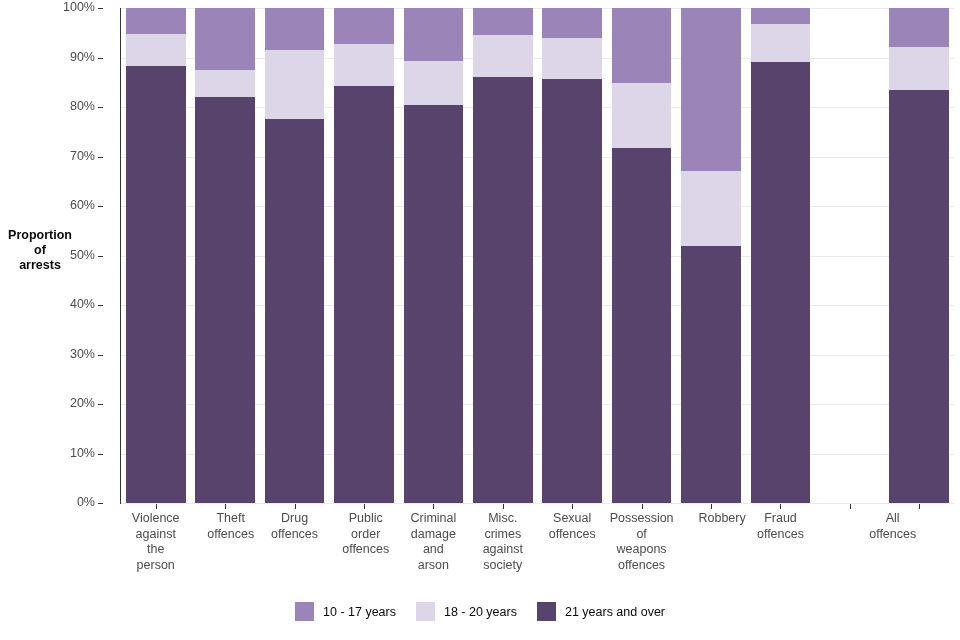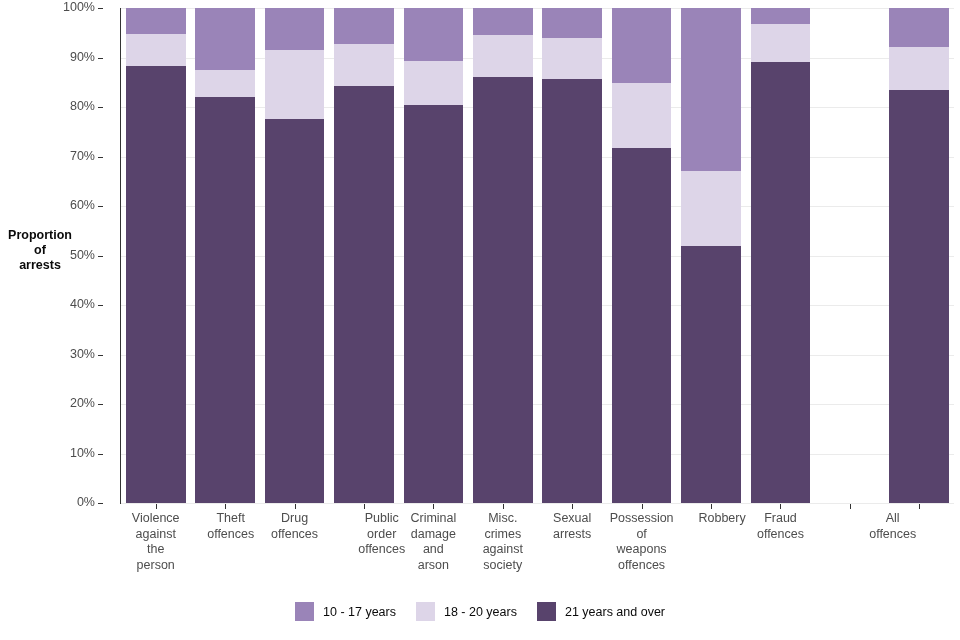--- a/index.html
+++ b/index.html
@@ -305,36 +305,36 @@
 against
 the
 person</div>
       <div class="x-tick-mark" style="left: 225.125px;"></div>
       <div class="x-tick-label" style="left: 196px; width: 69.4167px;">Theft
 offences</div>
       <div class="x-tick-mark" style="left: 294.542px;"></div>
       <div class="x-tick-label" style="left: 259.833px; width: 69.4167px;">Drug
 offences</div>
       <div class="x-tick-mark" style="left: 363.958px;"></div>
-      <div class="x-tick-label" style="left: 347px; width: 69.4167px; text-align: center;">Public
+      <div class="x-tick-label" style="left: 331px; width: 69.4167px; text-align: center;">Public
 order
 offences</div>
       <div class="x-tick-mark" style="left: 433.375px;"></div>
       <div class="x-tick-label" style="left: 398.667px; width: 69.4167px;">Criminal
 damage
 and
 arson</div>
       <div class="x-tick-mark" style="left: 502.792px;"></div>
       <div class="x-tick-label" style="left: 468.083px; width: 69.4167px;">Misc.
 crimes
 against
 society</div>
       <div class="x-tick-mark" style="left: 572.208px;"></div>
       <div class="x-tick-label" style="left: 537.5px; width: 69.4167px;">Sexual
-arrests</div>
+offences</div>
       <div class="x-tick-mark" style="left: 641.625px;"></div>
       <div class="x-tick-label" style="left: 606.917px; width: 69.4167px;">Possession
 of
 weapons
 offences</div>
       <div class="x-tick-mark" style="left: 711.042px;"></div>
       <div class="x-tick-label" style="left: 676.333px; width: 69.4167px; text-align: right;">Robbery</div>
       <div class="x-tick-mark" style="left: 780.458px;"></div>
       <div class="x-tick-label" style="left: 745.75px; width: 69.4167px;">Fraud
 offences</div>

